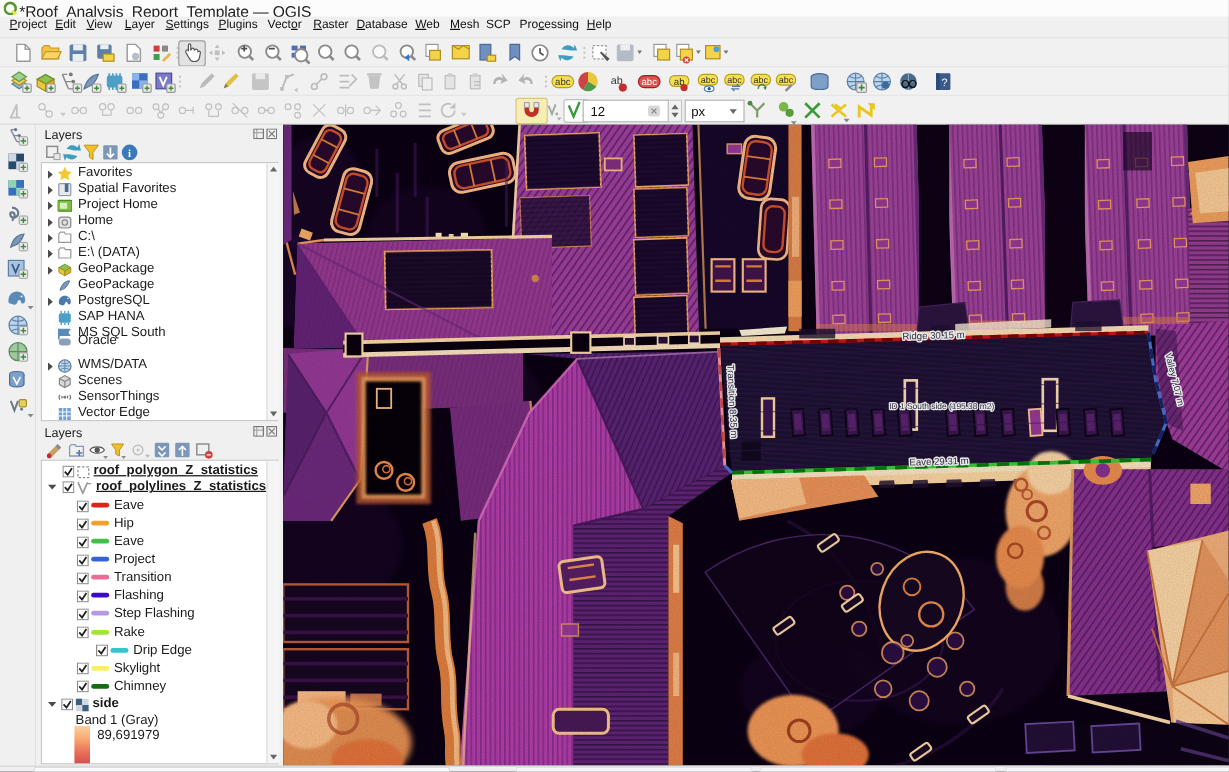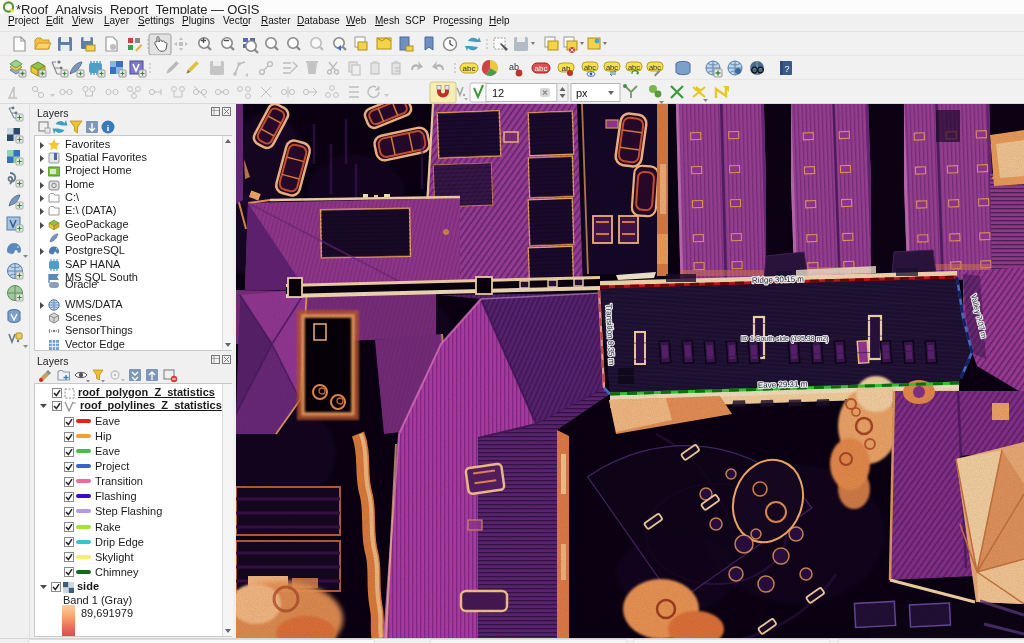--- a/index.html
+++ b/index.html
@@ -855,21 +855,21 @@
         <span class="abs" style="left:60px">Step Flashing</span>
       </div>
 <div class="treerow" style="left:0;top:136.5px;height:13px;line-height:13px;width:187px">
         <svg class="abs" style="left:29px;top:1.5px" width="10" height="10" viewBox="0 0 10 10">
           <rect x="0.5" y="0.5" width="9" height="9" fill="#fff" stroke="#8a8a8a"></rect>
           <path d="M2 5l2.4 2.6L8 2.2" fill="none" stroke="#222" stroke-width="1.5"></path>
         </svg>
         <span class="abs" style="left:41px;top:4px;width:15px;height:4px;border-radius:2px;background:#a3e632"></span>
         <span class="abs" style="left:60px">Rake</span>
       </div>
-<div class="treerow" style="left:0;top:151.5px;height:13px;line-height:13px;width:187px">
+<div class="treerow" style="left:16px;top:151.5px;height:13px;line-height:13px;width:187px">
         <svg class="abs" style="left:29px;top:1.5px" width="10" height="10" viewBox="0 0 10 10">
           <rect x="0.5" y="0.5" width="9" height="9" fill="#fff" stroke="#8a8a8a"></rect>
           <path d="M2 5l2.4 2.6L8 2.2" fill="none" stroke="#222" stroke-width="1.5"></path>
         </svg>
         <span class="abs" style="left:41px;top:4px;width:15px;height:4px;border-radius:2px;background:#30c7cd"></span>
         <span class="abs" style="left:60px">Drip Edge</span>
       </div>
 <div class="treerow" style="left:0;top:166.6px;height:13px;line-height:13px;width:187px">
         <svg class="abs" style="left:29px;top:1.5px" width="10" height="10" viewBox="0 0 10 10">
           <rect x="0.5" y="0.5" width="9" height="9" fill="#fff" stroke="#8a8a8a"></rect>

